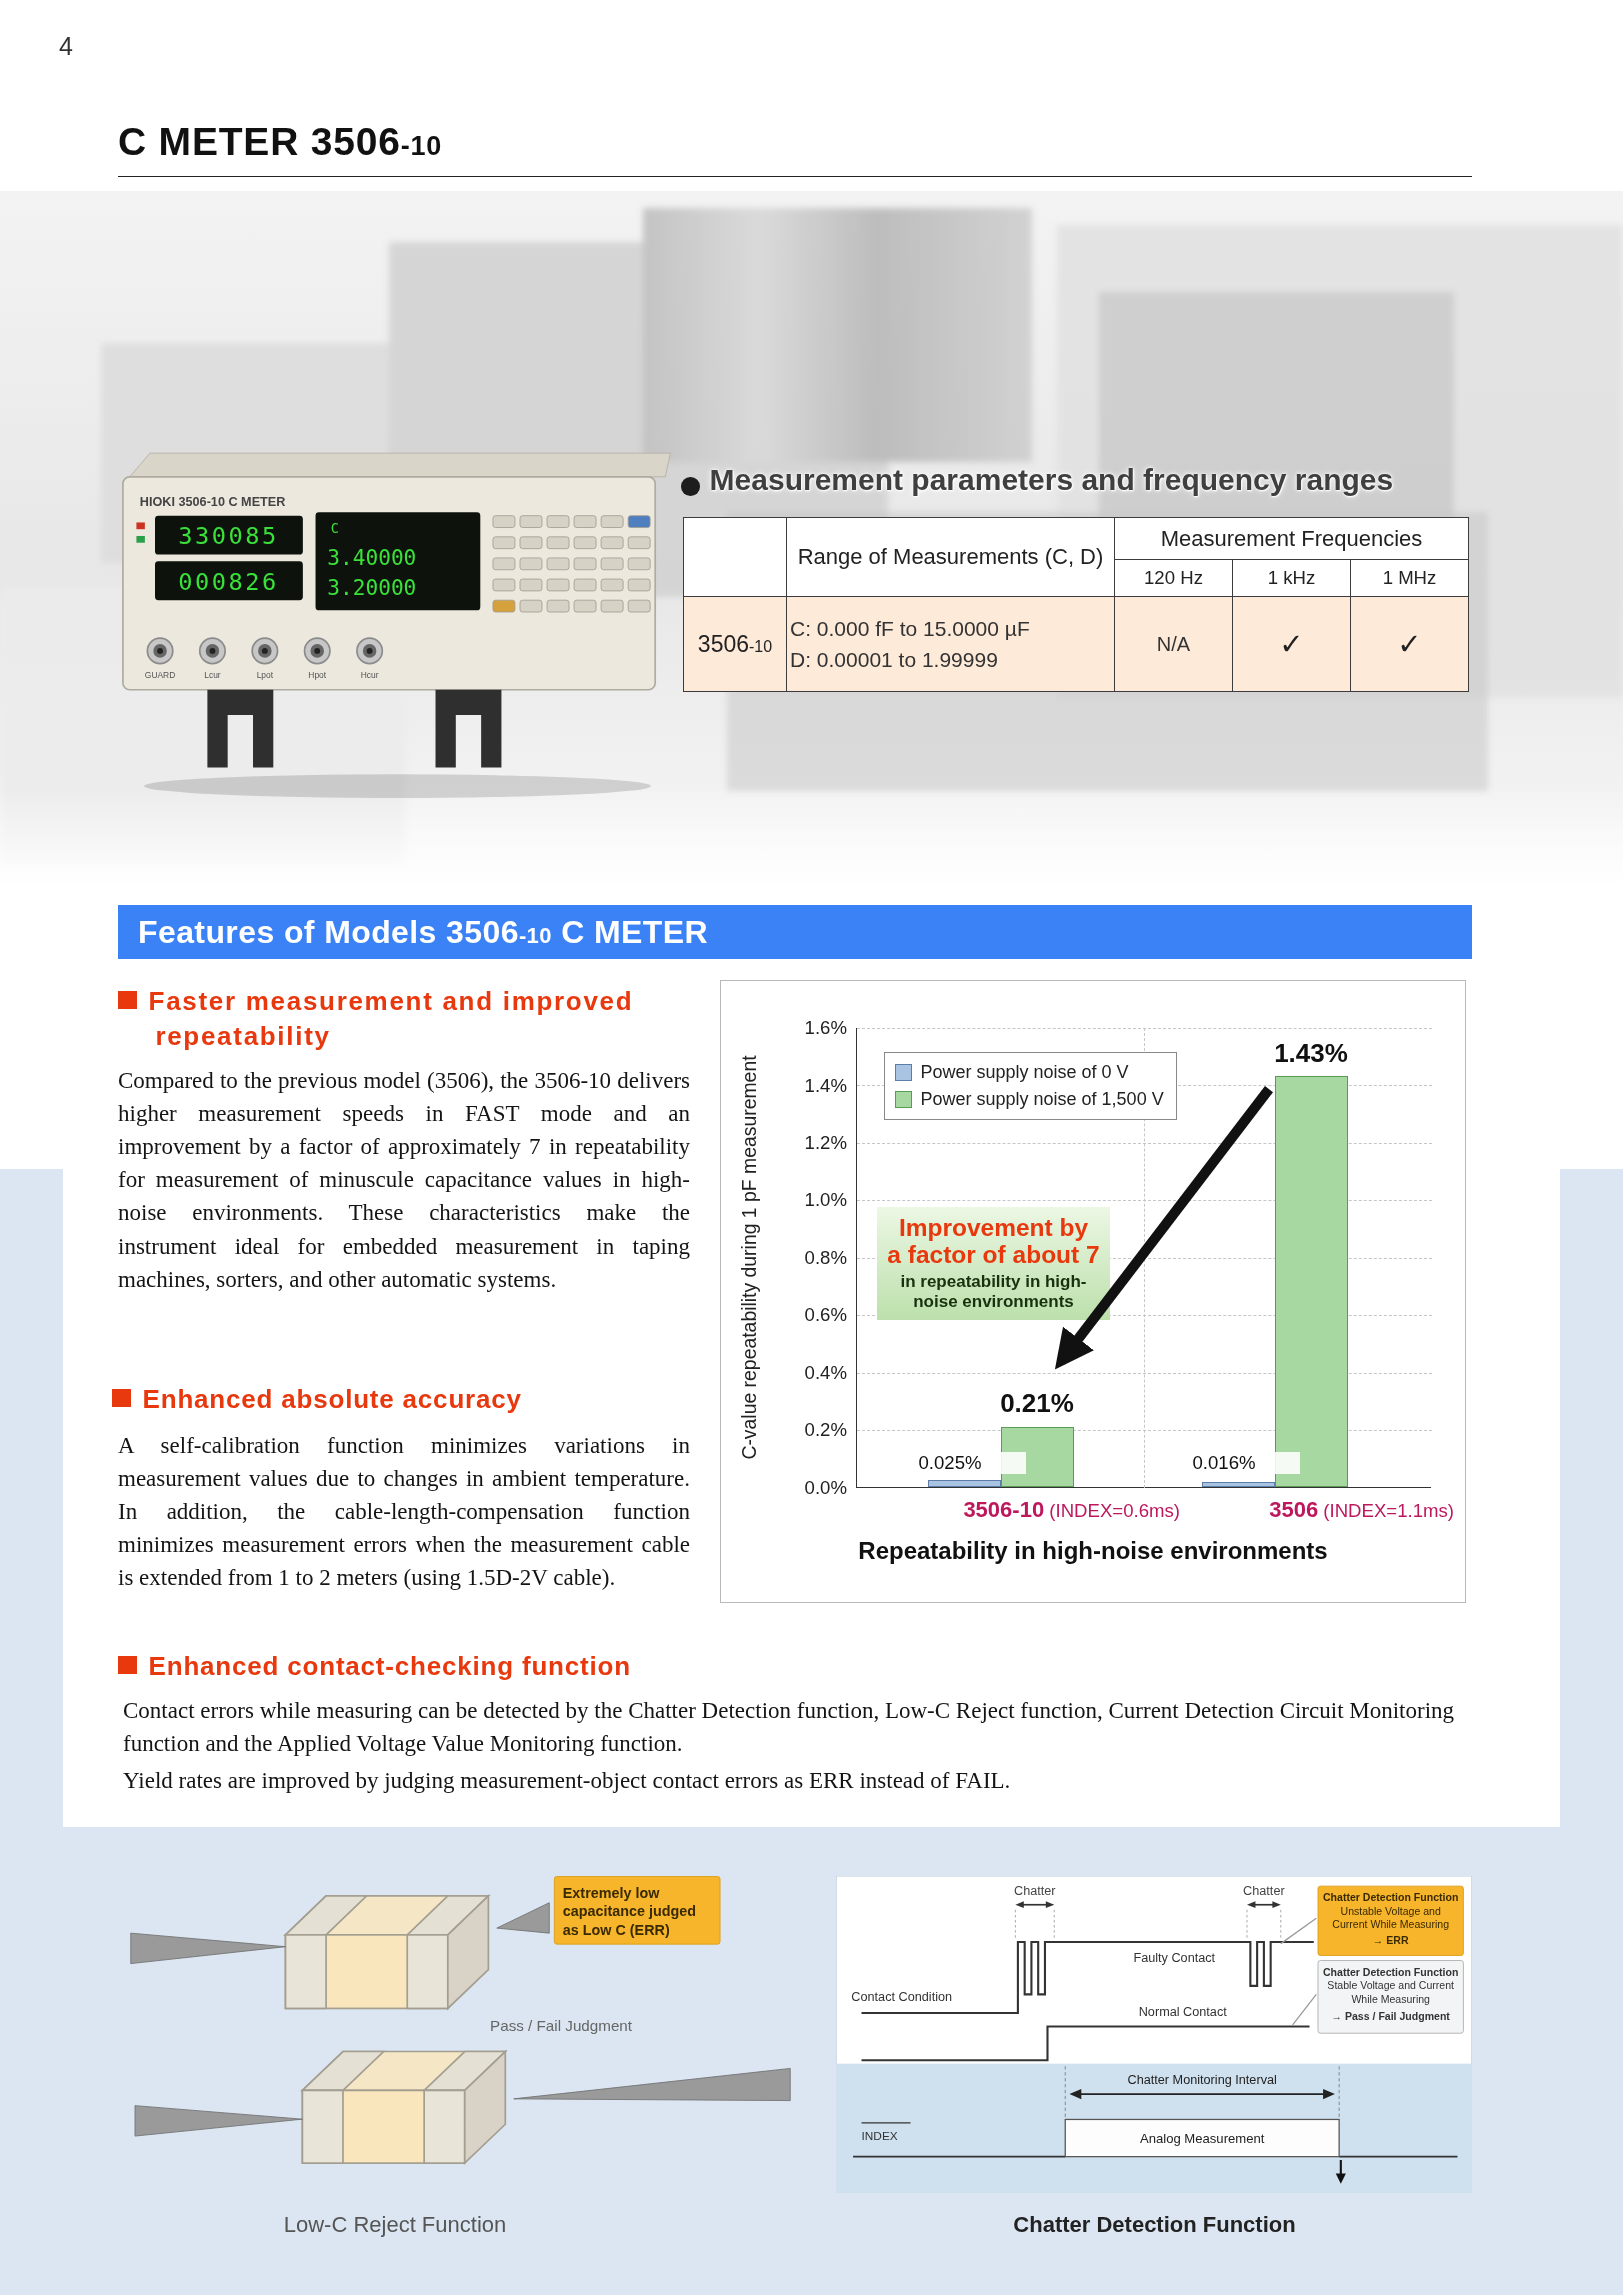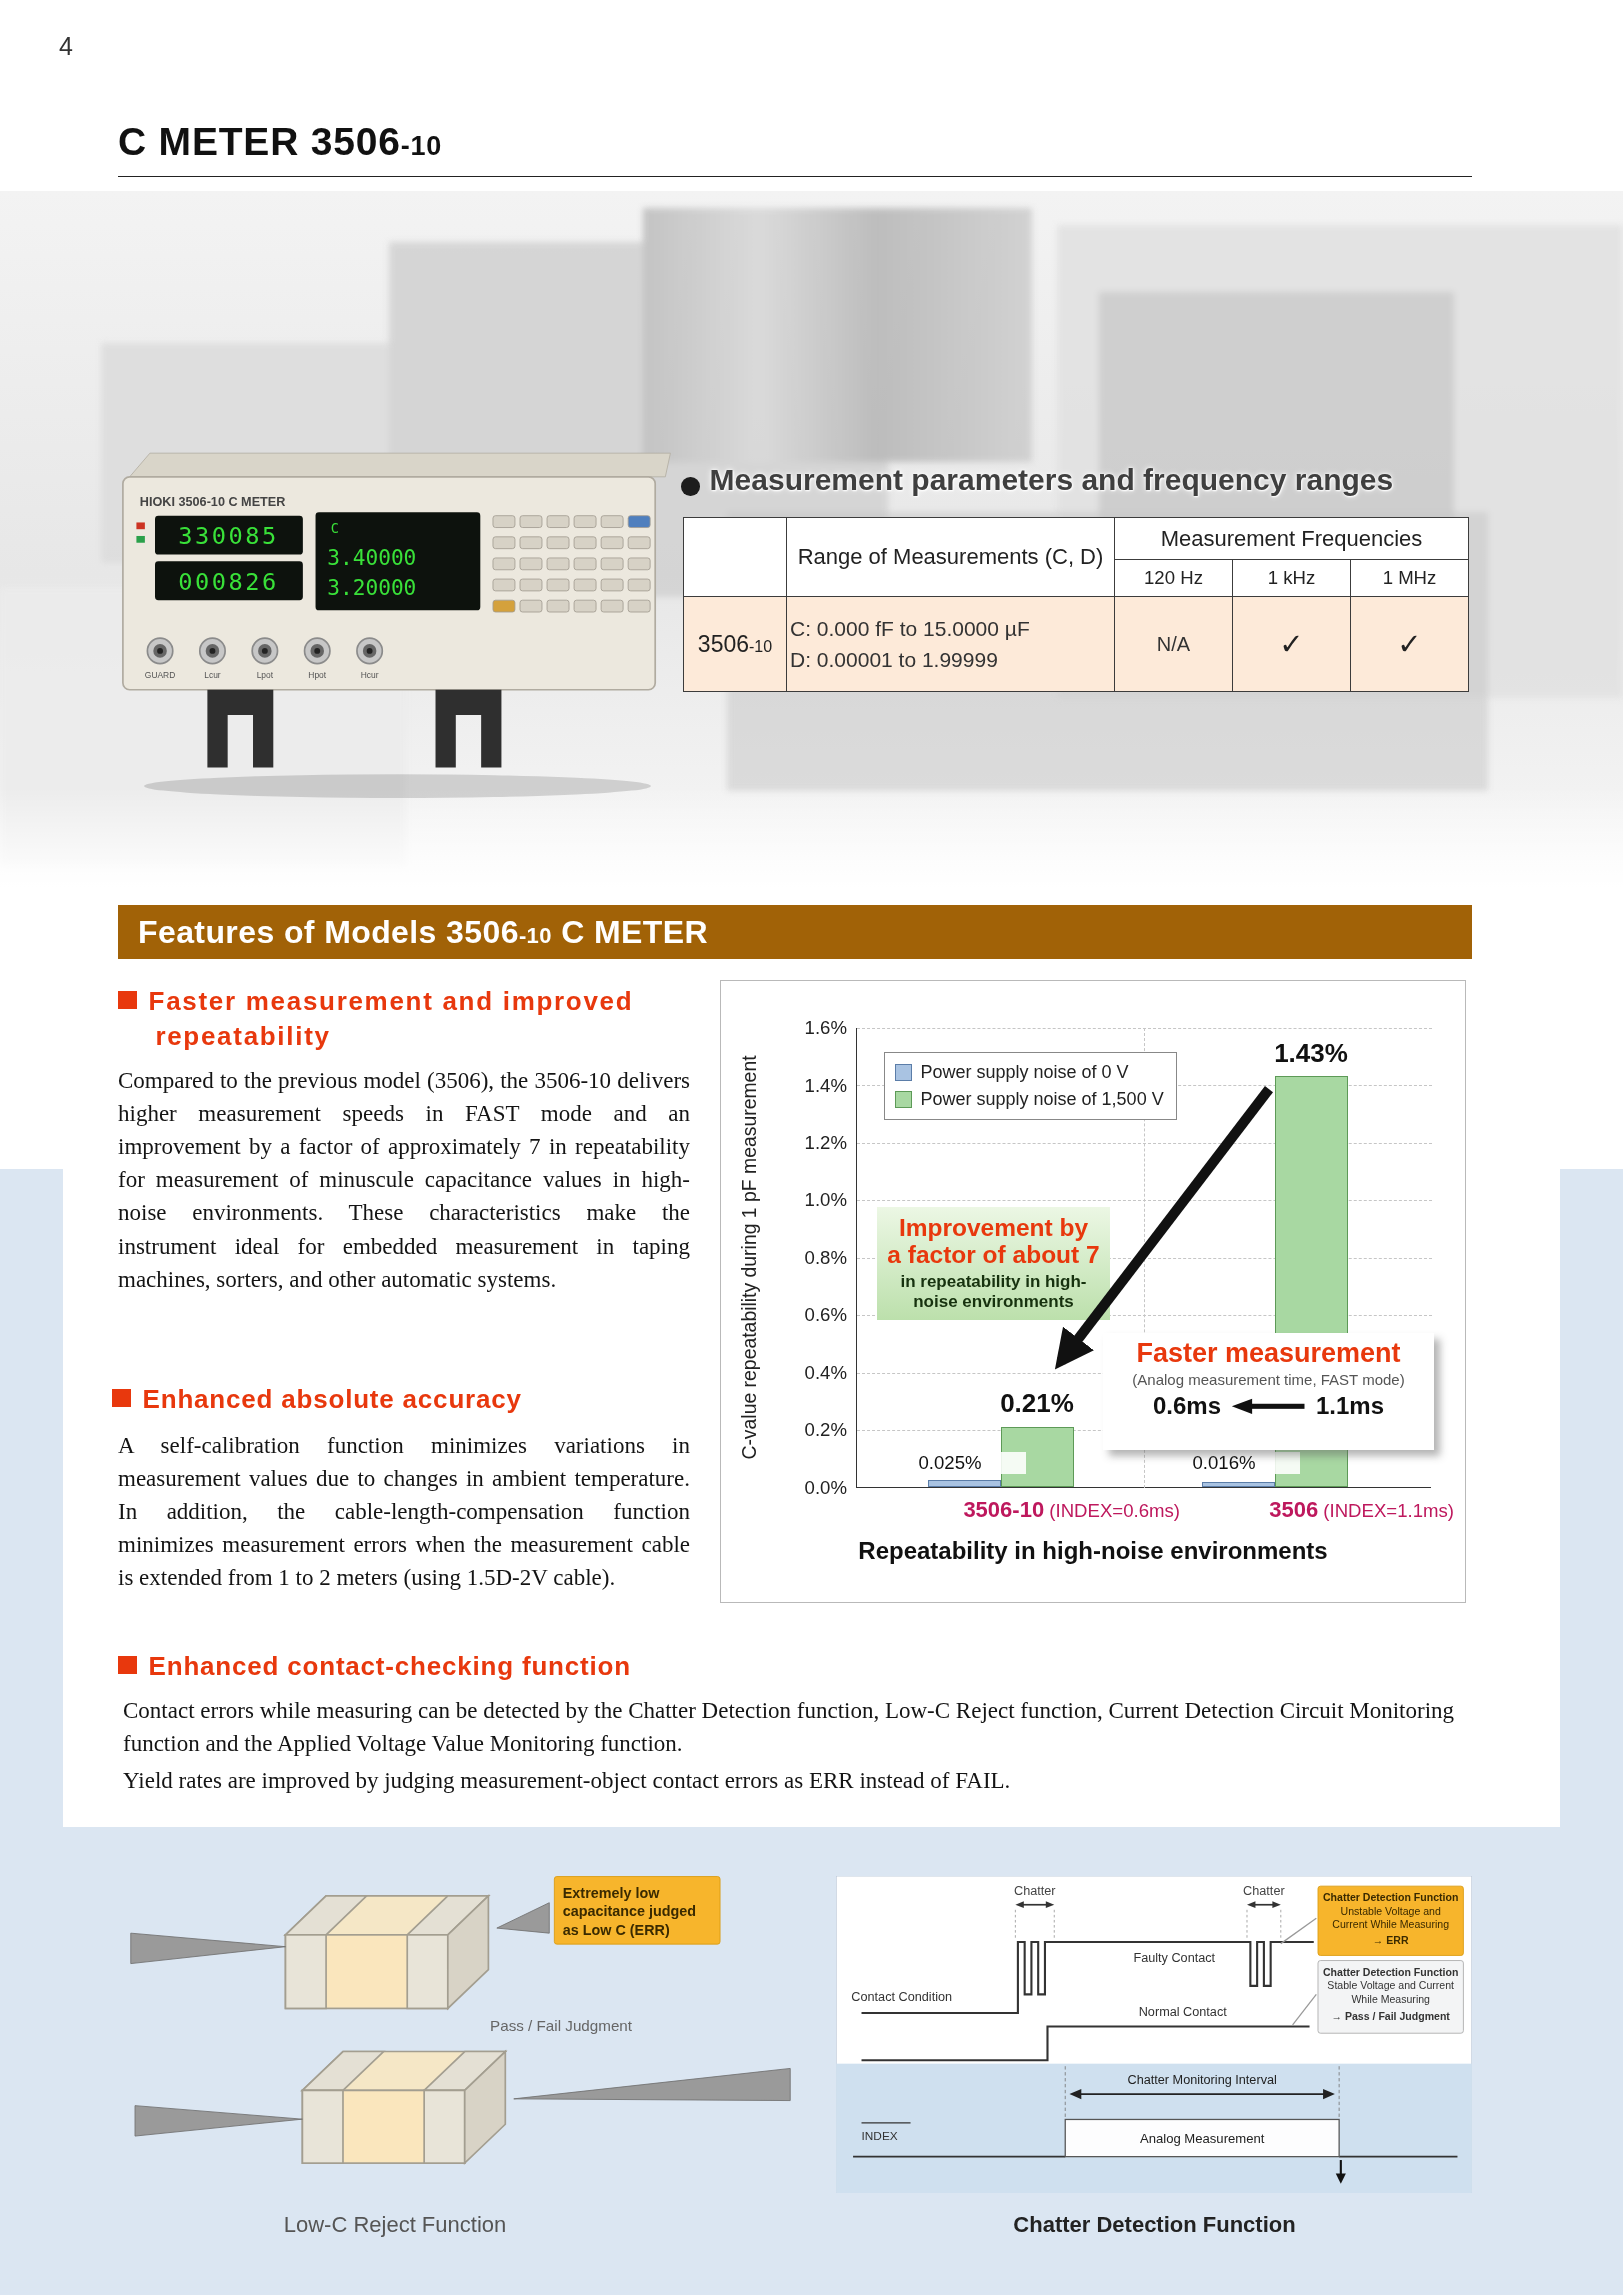--- a/index.html
+++ b/index.html
@@ -31,21 +31,21 @@
 .params-table .h2 td{height:37px;font-size:18.6px}
 .params-table .rangehead{font-size:20px}
 .params-table .drow td{height:95px;background:#fdead9}
 .range-cell{text-align:left !important;padding-left:3px;font-size:21px;line-height:1.5;color:#333}
 .model-cell{font-size:23px}
 .msuf{font-size:16px}
 .chk{font-size:29px}
 .na{font-size:20px;color:#333}
 
 
-.banner{background:#a16207;color:#fff;font-size:32px;font-weight:bold;line-height:54px;padding-left:20px;letter-spacing:0.4px}
+.banner{background:#3b82f6;color:#fff;font-size:32px;font-weight:bold;line-height:54px;padding-left:20px;letter-spacing:0.4px}
 .bsuf{font-size:22px}
 
 
 .sec-head{display:flex;gap:12px}
 .sq{width:18.6px;height:18.6px;background:#e8380d;display:inline-block;flex:none;margin-top:6.8px}
 .sec-title{font-size:26px;font-weight:bold;color:#e8380d;letter-spacing:1.7px;line-height:1.35}
 .body-serif{font-family:"Liberation Serif",serif;font-size:23px;line-height:1.44;color:#141414;text-align:justify}
 
 
 .chart-panel{border:0.8px solid #b9b9b9;background:#fff}
@@ -281,32 +281,20 @@
         </div>
       <div class="leg-row">
           <span class="legend-swatch" style="background: rgb(168, 216, 162); border-color: rgb(93, 154, 87);"></span>
           <span class="leg-text">Power supply noise of 1,500 V</span>
         </div>
     </div>
     <div class="improve-box">
       <div class="imp-red"><span>Improvement by</span><br><span>a factor of about 7</span></div>
       <div class="imp-sub"><span>in repeatability in high-</span><br><span>noise environments</span></div>
     </div>
-    <div class="faster-box">
-      <div class="fast-title">Faster measurement</div>
-      <div class="fast-sub">(Analog measurement time, FAST mode)</div>
-      <div class="fast-vals">
-        <span>0.6ms</span>
-        <svg width="78" height="18.6" viewBox="0 0 92 22">
-            <polygon points="2,11 26,2 26,20" fill="#111"></polygon>
-            <rect x="24" y="8" width="64" height="6" fill="#111"></rect>
-          </svg>
-        <span>1.1ms</span>
-      </div>
-    </div>
     <svg class="arrow-svg" width="746" height="623" viewBox="0 0 882 737">
       <defs>
           <marker id="ah" markerUnits="userSpaceOnUse" markerWidth="46" markerHeight="46" refX="34" refY="23" orient="auto">
             <path d="M0,0 L46,23 L0,46 Z" fill="#111"></path>
           </marker>
         </defs>
       <line x1="648" y1="128" x2="402" y2="450" stroke="#111" stroke-width="12" marker-end="url(#ah)"></line>
     </svg>
     <div class="xlab" style="left:172px"><b>3506</b><b class="small-suffix">-10</b><span> (INDEX=0.6ms)</span></div>
     <div class="xlab" style="left:446px"><b>3506</b><span> (INDEX=1.1ms)</span></div>

